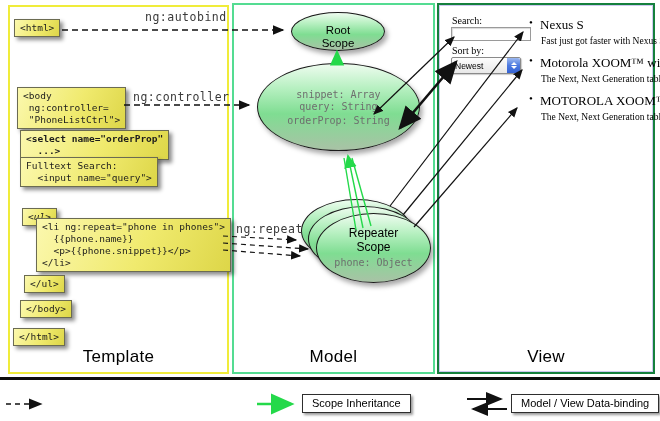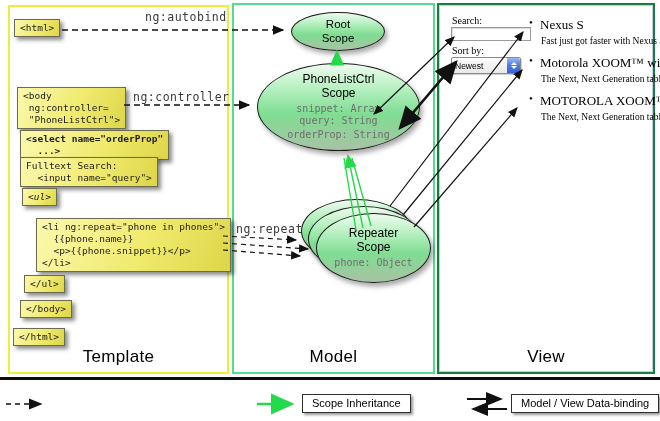--- a/index.html
+++ b/index.html
@@ -30,21 +30,21 @@
   
   .scope{position:absolute;z-index:2;border-radius:50%;
          border:1.5px solid #1a1a1a;
          background:linear-gradient(#eefcef 0%,#b7f0c1 28%,#7fdd92 58%,#a9c2a6 100%);
          box-shadow:2.5px 3.5px 5px rgba(0,0,0,.35);
          display:flex;flex-direction:column;align-items:center;justify-content:center;
          text-align:center;}
   .scope-title{font-size:11.5px;color:#000;line-height:1.15;}
   .scope-props{font-family:"DejaVu Sans Mono","Liberation Mono",monospace;
                font-size:10px;line-height:1.2;color:#6e6e6e;margin-top:2px;white-space:pre;}
-  #root-scope{left:291px;top:12px;width:92px;height:37px;}
+  #root-scope{left:291px;top:12px;width:92px;height:37px;justify-content:flex-end;}
   #phonelist-scope{left:257px;top:63px;width:161px;height:86px;}
   .repeater-back{position:absolute;z-index:2;border-radius:50%;border:1.5px solid #1a1a1a;
          background:linear-gradient(#eefcef 0%,#b7f0c1 28%,#7fdd92 58%,#a9c2a6 100%);
          box-shadow:2.5px 3.5px 5px rgba(0,0,0,.35);}
   #repeater-back2{left:301px;top:199px;width:109px;height:62px;}
   #repeater-back1{left:308px;top:206px;width:110px;height:64px;}
   #repeater-scope{left:316px;top:213px;width:113px;height:68px;}
 
   
   .form-label{position:absolute;font-family:"Liberation Serif",serif;font-size:10px;color:#000;}
@@ -98,39 +98,38 @@
   </div>
 
   <div class="code-box" style="left:14px;top:19px;">&lt;html&gt;</div>
   <div class="code-box" style="left:17px;top:87px;">&lt;body
  ng:controller=
  "PhoneListCtrl"&gt;</div>
   <div class="code-box bold" style="left:20px;top:130px;">&lt;select name="orderProp"
   ...&gt;</div>
   <div class="code-box" style="left:20px;top:157px;">Fulltext Search:
   &lt;input name="query"&gt;</div>
-  <div class="code-box" style="left:22px;top:188px;font-style:italic;">&lt;ul&gt;</div>
+  <div class="code-box" style="left:22px;top:208px;font-style:italic;">&lt;ul&gt;</div>
   <div class="code-box" style="left:36px;top:218px;">&lt;li ng:repeat="phone in phones"&gt;
   {{phone.name}}
   &lt;p&gt;{{phone.snippet}}&lt;/p&gt;
 &lt;/li&gt;</div>
   <div class="code-box" style="left:24px;top:275px;">&lt;/ul&gt;</div>
   <div class="code-box" style="left:20px;top:300px;">&lt;/body&gt;</div>
   <div class="code-box" style="left:13px;top:328px;">&lt;/html&gt;</div>
 
   <div class="ng-label" style="left:145px;top:10px;">ng:autobind</div>
   <div class="ng-label" style="left:133px;top:90px;">ng:controller</div>
   <div class="ng-label" style="left:236px;top:222px;">ng:repeat</div>
 
   <div id="root-scope" class="scope">
     <div class="scope-title" style="width:46px;">Root Scope</div>
   </div>
 
   <div id="phonelist-scope" class="scope">
-    <div class="scope-title" style="width:90px;font-size:12px;">PhoneListCtrl Scope</div>
     <div class="scope-props">snippet: Array
 query: String</div>
     <div class="scope-props bold-prop">orderProp: String</div>
   </div>
 
   <div id="repeater-back2" class="repeater-back"></div>
   <div id="repeater-back1" class="repeater-back"></div>
   <div id="repeater-scope" class="scope">
     <div class="scope-title" style="width:60px;font-size:12px;">Repeater Scope</div>
     <div class="scope-props">phone: Object</div>

